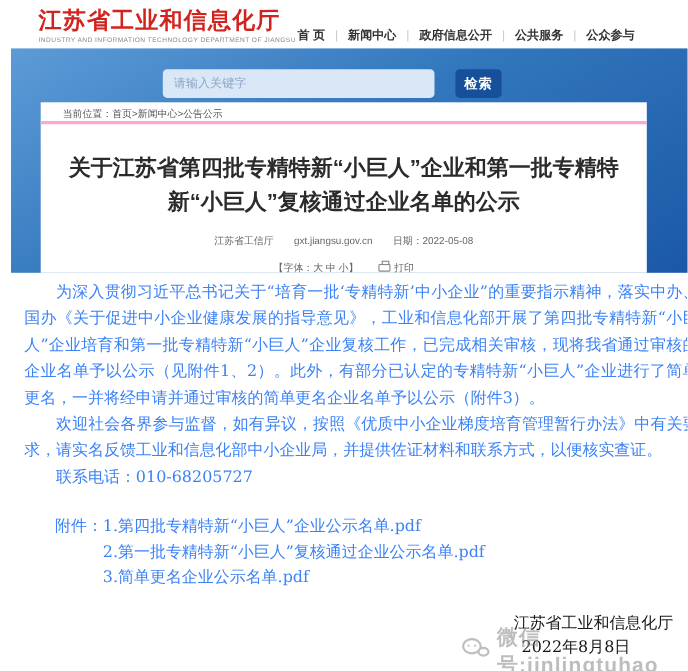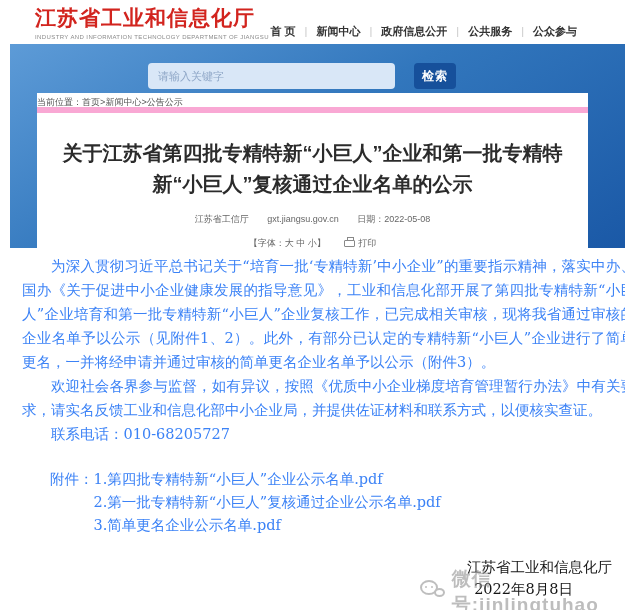--- a/index.html
+++ b/index.html
@@ -26,22 +26,22 @@
   .search-input { position:absolute; left:0; top:0; width:247px; height:26px; border:none;
     border-radius:4px; background:#d9e7f7; padding:0 10px; font-size:11px; color:#335;
     outline:none; }
   .search-input::placeholder { color:#8fa7c7; }
   .search-btn { position:absolute; left:266px; top:0; width:42px; height:26px; border:none;
     border-radius:4px; background:#16509b; color:#fff; font-size:12px; font-weight:bold;
     cursor:pointer; letter-spacing:1px; }
 
   
   .card { position:absolute; left:27px; top:49px; width:551px; height:155px; background:#fff; }
-  .breadcrumb-bar { height:20px; line-height:20px; font-size:9px; color:#555;
-    border-bottom:6px solid #f9a8d4;font-family:Liberation Mono, monospace; }
+  .breadcrumb-bar { height:20px; line-height:20px; padding-left:20px; font-size:9px; color:#555;
+    border-bottom:3px solid #f9a8d4; }
   .doc-title { width:505px; margin:25px auto 0; text-align:center; font-size:20px; line-height:31px;
     font-weight:bold; color:#2b2b2b; }
   .meta-row { margin-top:13px; text-align:center; font-size:9px; color:#666; }
   .meta-row span { margin:0 8px; }
   .font-row { margin-top:11px; text-align:center; font-size:9px; color:#666; }
   .font-row .fs { margin-right:16px; cursor:pointer; }
   .print { cursor:pointer;margin-top:23px; }
   .print-icon { display:inline-block; width:11px; height:7px; border:1px solid #888;
     border-radius:1px; position:relative; vertical-align:middle; margin-right:3px; }
   .print-icon::before { content:""; position:absolute; left:2px; top:-4px; width:5px; height:2px;

